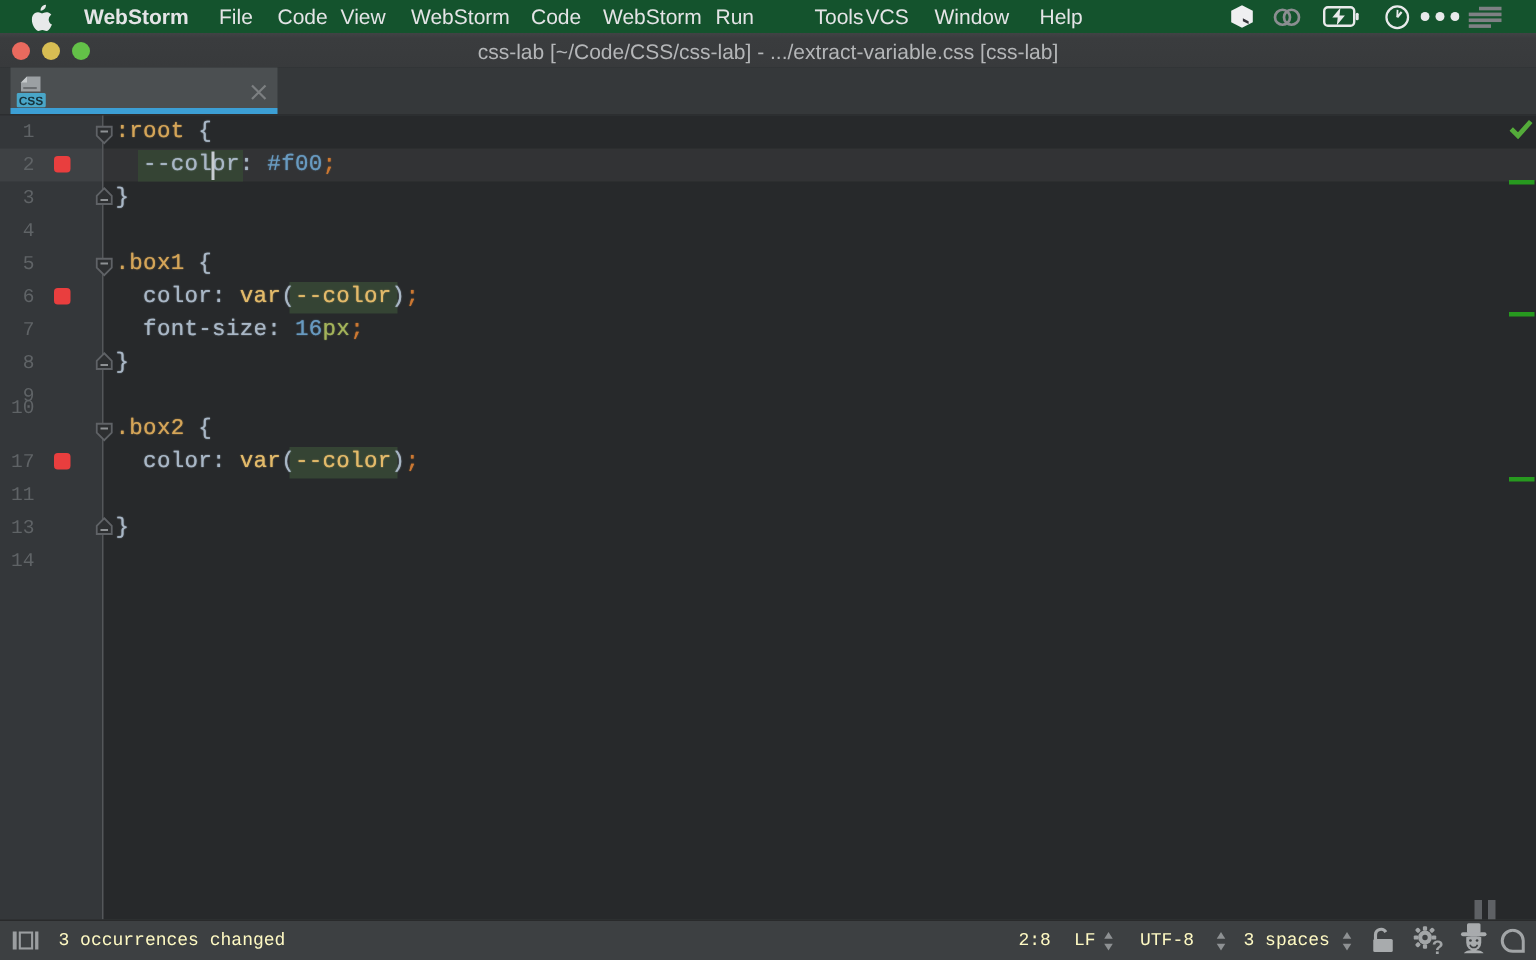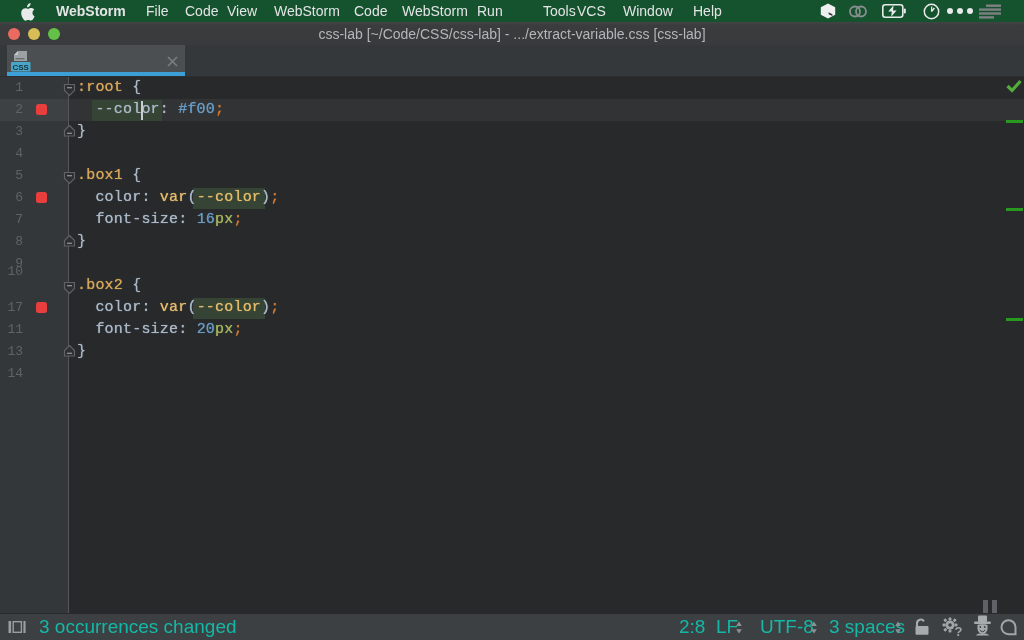--- a/index.html
+++ b/index.html
@@ -36,21 +36,21 @@
   .num{color:#689ac0;}
   .unit{color:#a3b35a;}
   .sc{color:#cc7832;}
   .occ{position:absolute;height:21px;background:#354434;}
   #caret{position:absolute;left:141px;top:101px;width:2px;height:19px;background:#c8cdd1;}
   .stripe{position:absolute;left:1006px;width:17px;height:3px;background:#27991f;}
   .pbar{position:absolute;width:5px;height:14px;background:#5e6165;top:600px;}
   
   #statusbar{position:absolute;left:0;top:613px;width:1024px;height:27px;background:#3d4042;
     border-top:1px solid #292a2b;box-sizing:border-box;}
-  .st{position:absolute;top:613px;height:27px;line-height:28px;font-size:19px;color:#14b8a6;white-space:pre;}
+  .st{position:absolute;top:613px;height:27px;line-height:28px;font-size:12px;color:#fef9c3;white-space:pre;font-family:Liberation Mono, monospace;}
 </style>
 </head>
 <body>
 <div id="screen">
 
   <div id="menubar">
     <svg class="abs" style="left:20.5px;top:2.5px" width="15" height="18" viewBox="0 0 17 21">
       <path fill="#e8e9ea" d="M9.9 3.4c.73-.88 1.25-2.1 1.08-3.4-1.05.09-2.33.75-3.07 1.63-.67.78-1.27 2.03-1.05 3.23 1.17.1 2.3-.58 3.04-1.46zm3.2 8.17c.03-2.45 2-3.62 2.09-3.68-1.14-1.67-2.91-1.9-3.54-1.93-1.5-.15-2.93.89-3.69.89-.76 0-1.93-.87-3.18-.84-1.63.02-3.14.95-3.98 2.42-1.7 2.95-.43 7.32 1.22 9.71.81 1.17 1.77 2.48 3.03 2.43 1.22-.05 1.68-.79 3.15-.79s1.89.79 3.18.77c1.31-.03 2.14-1.19 2.94-2.36.93-1.36 1.3-2.67 1.32-2.74-.03-.02-2.53-.97-2.54-3.88z"></path>
     </svg>
     <span class="mi b" style="left:56px">WebStorm</span>
@@ -126,21 +126,20 @@
 
   <div class="cl" style="top:77px"><span class="sel">:root</span> {</div>
   <div class="cl" style="top:99px">  --color: <span class="num">#f00</span><span class="sc">;</span></div>
   <div class="cl" style="top:121px">}</div>
   <div class="cl" style="top:165px"><span class="sel">.box1</span> {</div>
   <div class="cl" style="top:187px">  color: <span class="kw">var</span>(<span class="kw">--color</span>)<span class="sc">;</span></div>
   <div class="cl" style="top:209px">  font-size: <span class="num">16</span><span class="unit">px</span><span class="sc">;</span></div>
   <div class="cl" style="top:231px">}</div>
   <div class="cl" style="top:275px"><span class="sel">.box2</span> {</div>
   <div class="cl" style="top:297px">  color: <span class="kw">var</span>(<span class="kw">--color</span>)<span class="sc">;</span></div>
-  <div class="cl" style="top:319px">  font-size: <span class="num">20</span><span class="unit">px</span><span class="sc">;</span></div>
   <div class="cl" style="top:341px">}</div>
   <div id="caret"></div>
 
   <div class="ln" style="top:77px">1</div>
   <div class="ln" style="top:99px">2</div>
   <div class="ln" style="top:121px">3</div>
   <div class="ln" style="top:143px">4</div>
   <div class="ln" style="top:165px">5</div>
   <div class="ln" style="top:187px">6</div>
   <div class="ln" style="top:209px">7</div>

